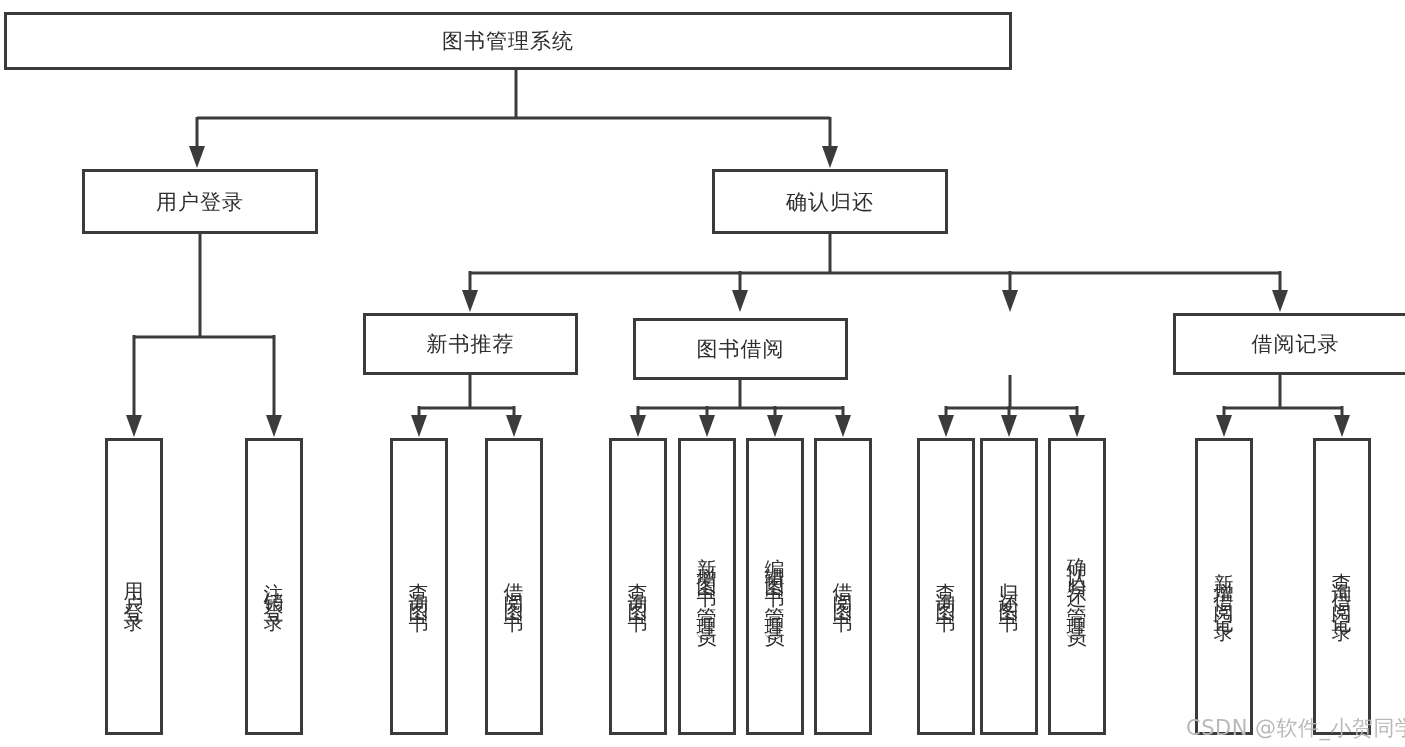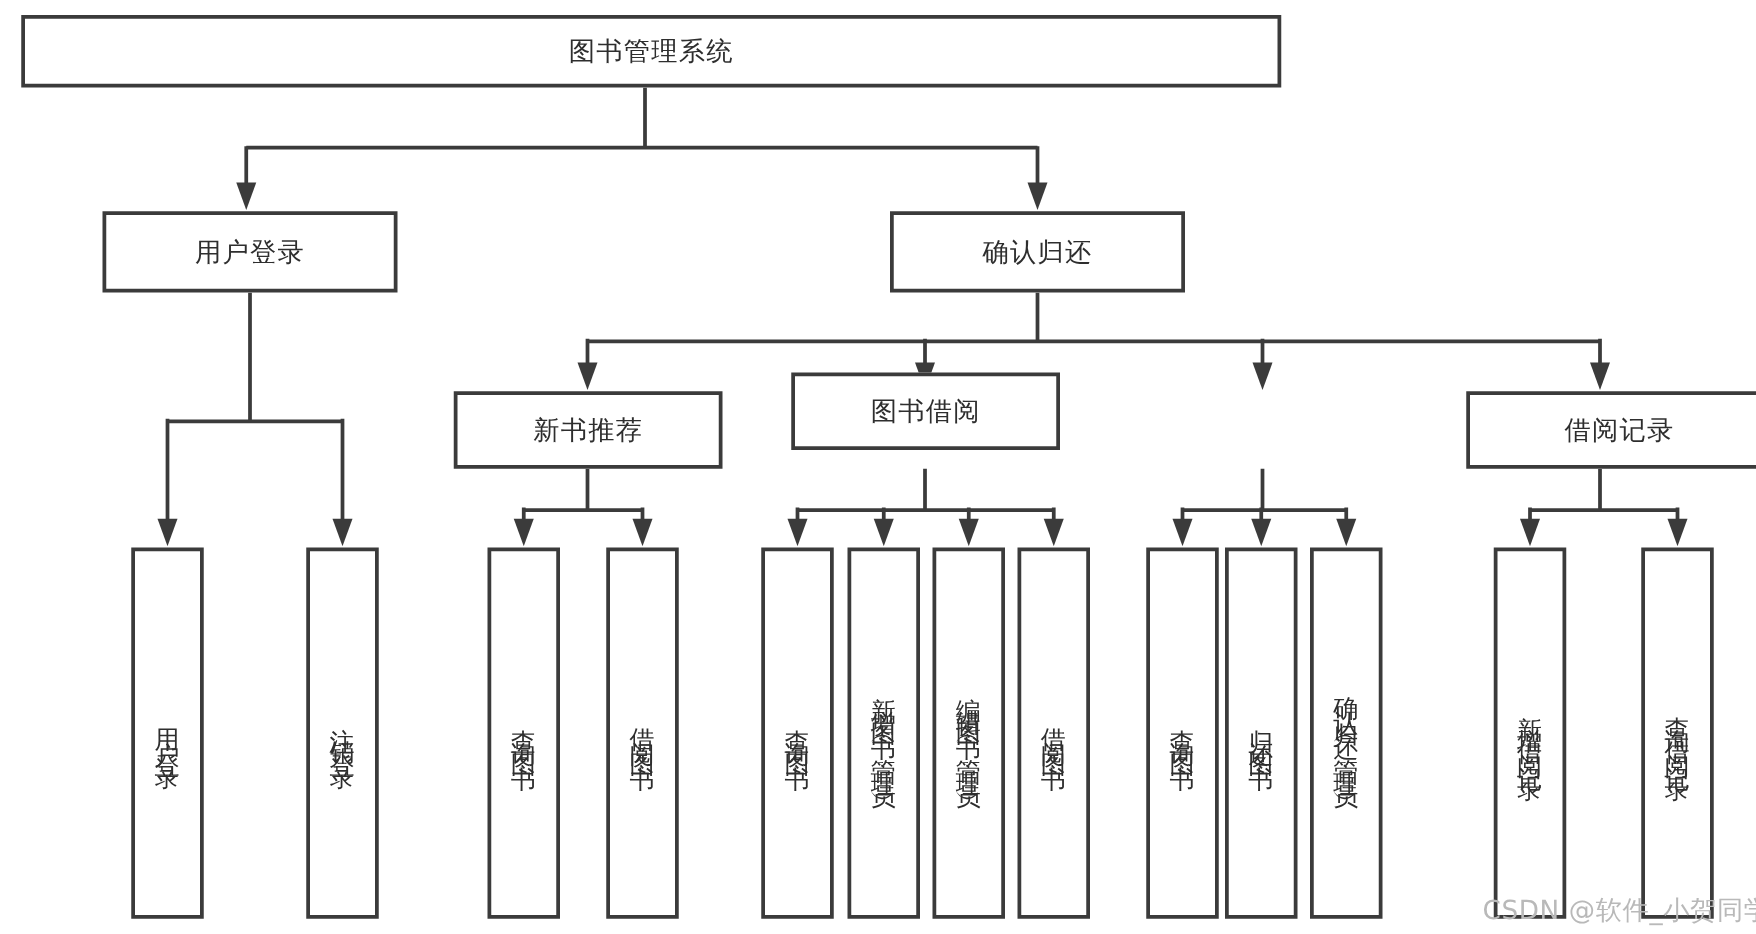--- a/index.html
+++ b/index.html
@@ -127,27 +127,27 @@
       <polygon points="767,415 783,415 775,437"></polygon>
       <polygon points="835,415 851,415 843,437"></polygon>
       <polygon points="938,415 954,415 946,437"></polygon>
       <polygon points="1001,415 1017,415 1009,437"></polygon>
       <polygon points="1069,415 1085,415 1077,437"></polygon>
       <polygon points="1216,415 1232,415 1224,437"></polygon>
       <polygon points="1334,415 1350,415 1342,437"></polygon>
     </g>
   </svg>
 
-  <div class="node" style="left:17px; top:12px; width:1008px; height:58px;">图书管理系统</div>
+  <div class="node" style="left:4px; top:12px; width:1008px; height:58px;">图书管理系统</div>
 
   <div class="node" style="left:82px; top:169px; width:236px; height:65px;">用户登录</div>
   <div class="node" style="left:712px; top:169px; width:236px; height:65px;">确认归还</div>
 
   <div class="node" style="left:363px; top:313px; width:215px; height:62px;">新书推荐</div>
-  <div class="node" style="left:633px; top:298px; width:215px; height:62px;">图书借阅</div>
+  <div class="node" style="left:633px; top:318px; width:215px; height:62px;">图书借阅</div>
   <div class="node" style="left:1173px; top:313px; width:245px; height:62px;">借阅记录</div>
 
   <div class="leaf" style="left:105px; top:438px; width:58px; height:297px;">
     <span class="vtext">用户登录</span>
   </div>
   <div class="leaf" style="left:245px; top:438px; width:58px; height:297px;">
     <span class="vtext">注销登录</span>
   </div>
 
   <div class="leaf" style="left:390px; top:438px; width:58px; height:297px;">

